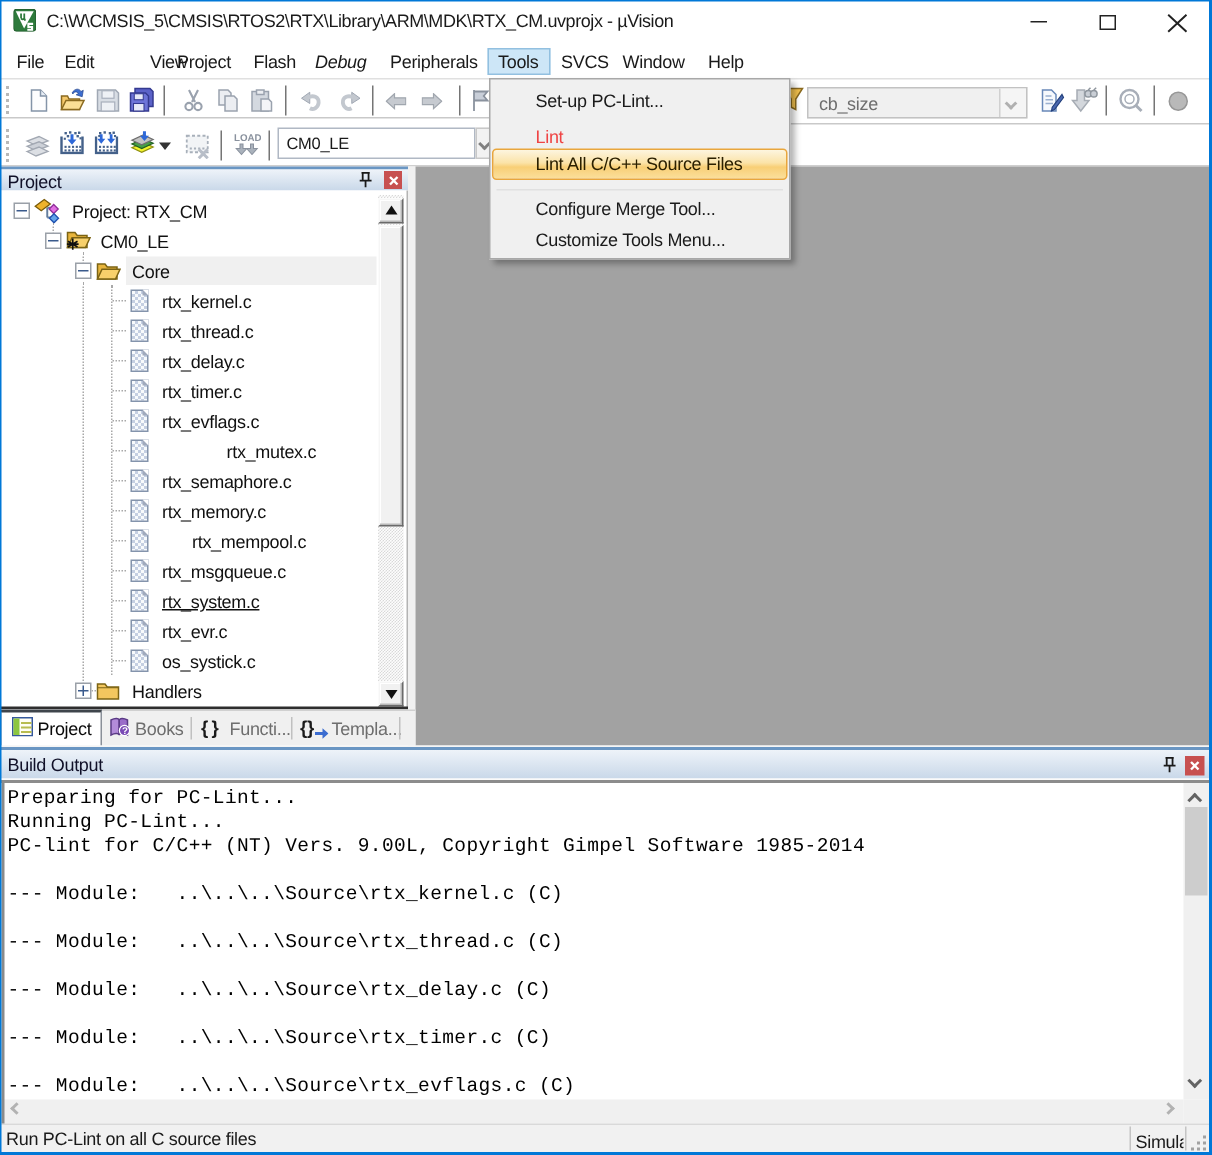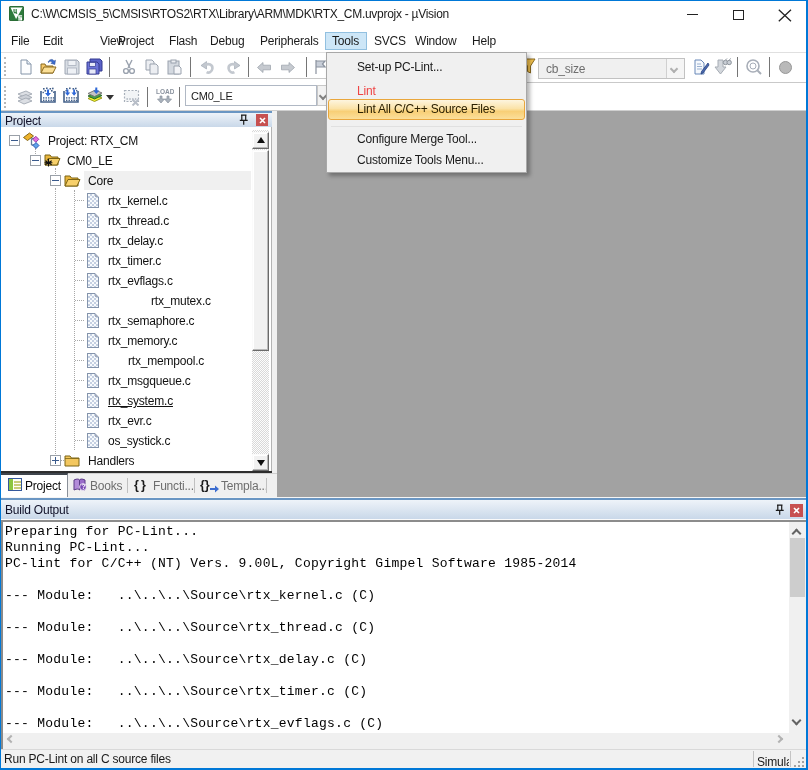--- a/index.html
+++ b/index.html
@@ -38,21 +38,21 @@
   <path d="M0.8 0.8 L13 12.2 M13 0.8 L0.8 12.2" stroke="#222" stroke-width="1.3"></path>
 </svg>
 
 <div class="abs" style="left:0;top:28px;width:808px;height:24px;background:#fff;"></div>
 <div class="abs" style="left:325px;top:32px;width:42px;height:18px;background:#cde6f7;border:1px solid #92c0e0;"></div>
 <div class="txt" style="left:11px;top:34px;">File</div>
 <div class="txt" style="left:43px;top:34px;text-align:right;">Edit</div>
 <div class="txt" style="left:79px;top:34px;margin-left:21px;">View</div>
 <div class="txt" style="left:118px;top:34px;">Project</div>
 <div class="txt" style="left:169px;top:34px;">Flash</div>
-<div class="txt" style="left:210px;top:34px;">Debug</div>
+<div class="txt" style="left:210px;top:34px;font-style:italic;">Debug</div>
 <div class="txt" style="left:260px;top:34px;">Peripherals</div>
 <div class="txt" style="left:332px;top:34px;">Tools</div>
 <div class="txt" style="left:374px;top:34px;">SVCS</div>
 <div class="txt" style="left:415px;top:34px;">Window</div>
 <div class="txt" style="left:472px;top:34px;">Help</div>
 
 <div class="abs" style="left:0;top:52px;width:808px;height:58px;background:#fff;border-top:1px solid #e0e0e0;"></div>
 <div class="abs" style="left:0;top:78px;width:326px;height:1px;background:#c9c9c9;"></div>
 <div class="abs" style="left:527px;top:82px;width:279px;height:1px;background:#c9c9c9;"></div>
 <div class="abs" style="left:0;top:110px;width:808px;height:1px;background:#cfcfcf;"></div>

